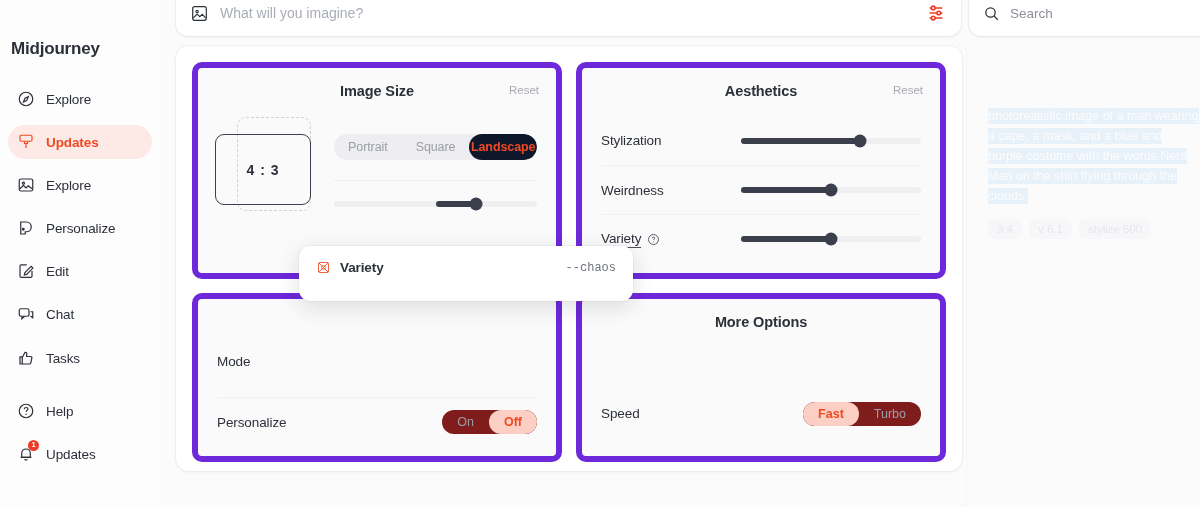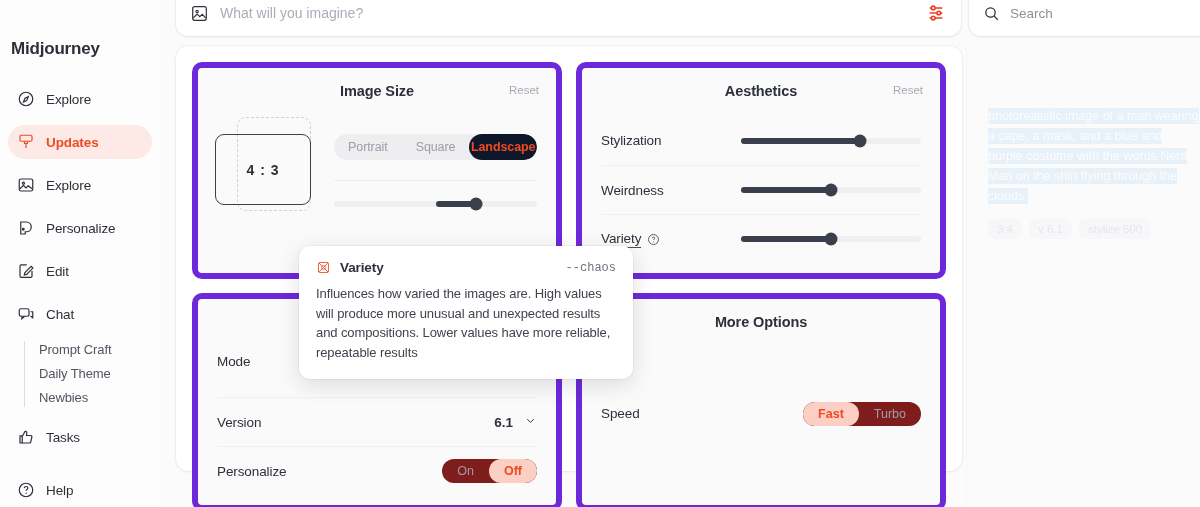--- a/index.html
+++ b/index.html
@@ -271,25 +271,20 @@
         <span class="ico">
           <svg viewBox="0 0 24 24">
               <rect x="3" y="5" width="13" height="10" rx="2.2"></rect>
               <path d="M6.5 15v3.5L10 15"></path>
               <path d="M18 9h3v8l-3-2.4"></path>
             </svg>
         </span>
         <span>Chat</span>
       </div>
 
-      <div class="sub-wrap">
-        <div class="sub-item">Prompt Craft</div>
-        <div class="sub-item">Daily Theme</div>
-        <div class="sub-item">Newbies</div>
-      </div>
 
       <div class="nav-item" style="margin-top:10px">
         <span class="ico">
           <svg viewBox="0 0 24 24">
               <path d="M4 10.5h3V20H4z"></path>
               <path d="M7 11.4l3.6-6.8c1.8-.3 2.7.6 2.4 2.4L12.7 10h5.2c1.4 0 2.2 1 1.9 2.3l-1.3 5.8c-.2 1.1-1 1.9-2.1 1.9H7"></path>
             </svg>
         </span>
         <span>Tasks</span>
       </div>
@@ -445,31 +440,20 @@
       </section>
 
       <section class="panel">
         <div class="row-list">
 
           <div class="opt-row" style="height:72px">
             <div class="opt-label">Mode</div>
             <div class="opt-value"></div>
           </div>
 
-          <div class="opt-row">
-            <div class="opt-label">Version</div>
-            <div class="opt-value">
-              <span>6.1</span>
-              <span class="chev">
-                <svg viewBox="0 0 24 24">
-                    <path d="M6 9.5l6 6 6-6"></path>
-                  </svg>
-              </span>
-            </div>
-          </div>
 
           <div class="opt-row">
             <div class="opt-label">Personalize</div>
             <div class="mini-seg">
               <div class="mini-btn">On</div>
               <div class="mini-btn on">Off</div>
             </div>
           </div>
 
         </div>
@@ -495,16 +479,15 @@
       <span class="tt-icon">
         <svg viewBox="0 0 24 24">
             <rect x="4" y="4" width="16" height="16" rx="2.4"></rect>
             <circle cx="12" cy="12" r="3"></circle>
             <path d="M4.6 4.6l14.8 14.8M19.4 4.6L4.6 19.4"></path>
           </svg>
       </span>
       <span class="tt-title">Variety</span>
       <span class="tt-param">--chaos</span>
     </div>
-    <div class="tt-body">Influences how varied the images are. High values will produce more unusual and unexpected results and compositions. Lower values have more reliable, repeatable results</div>
   </div>
 
 </div>
 
 </body></html>

